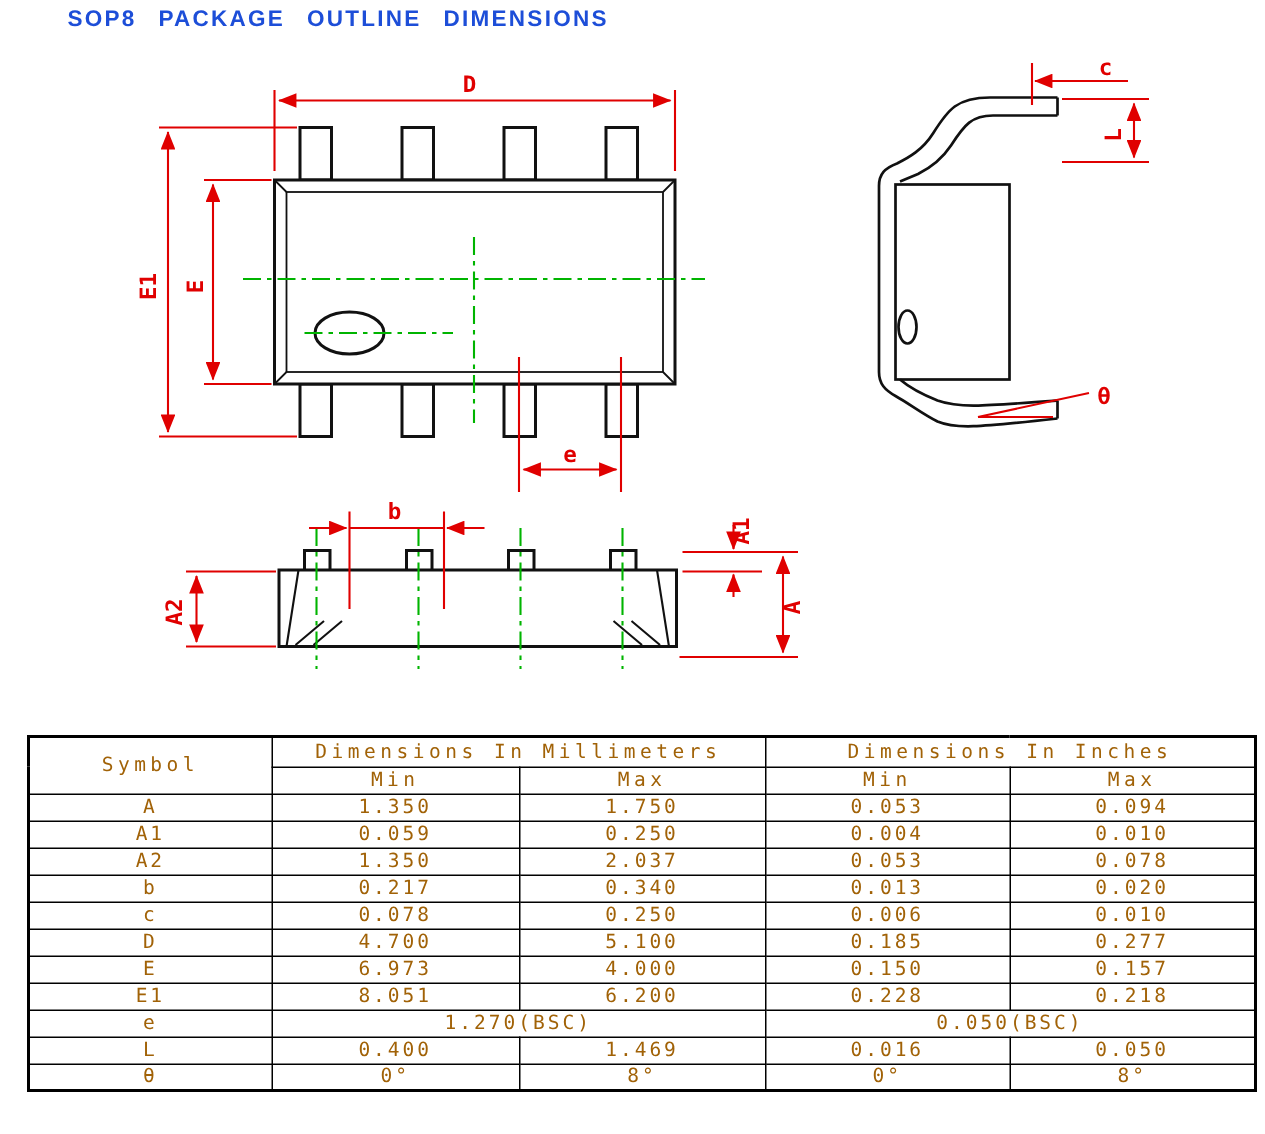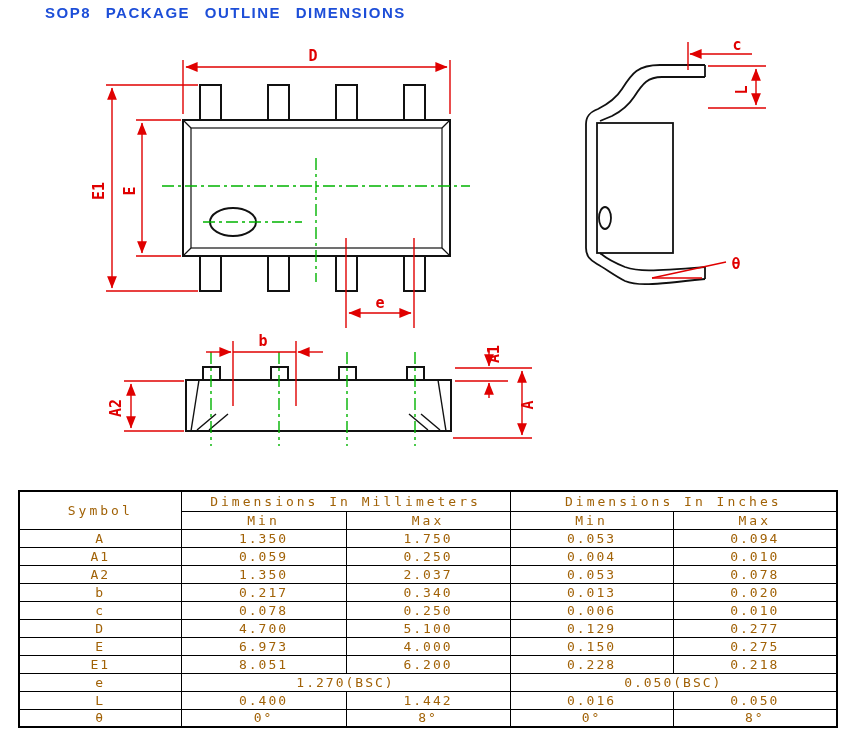--- a/index.html
+++ b/index.html
@@ -235,46 +235,46 @@
         <td>c</td>
         <td>0.078</td>
         <td>0.250</td>
         <td>0.006</td>
         <td>0.010</td>
       </tr>
       <tr>
         <td>D</td>
         <td>4.700</td>
         <td>5.100</td>
-        <td>0.129</td>
+        <td>0.185</td>
         <td>0.277</td>
       </tr>
       <tr>
         <td>E</td>
         <td>6.973</td>
         <td>4.000</td>
         <td>0.150</td>
-        <td>0.275</td>
+        <td>0.157</td>
       </tr>
       <tr>
         <td>E1</td>
         <td>8.051</td>
         <td>6.200</td>
         <td>0.228</td>
         <td>0.218</td>
       </tr>
       <tr>
         <td>e</td>
         <td colspan="2">1.270(BSC)</td>
         <td colspan="2">0.050(BSC)</td>
       </tr>
       <tr>
         <td>L</td>
         <td>0.400</td>
-        <td>1.442</td>
+        <td>1.469</td>
         <td>0.016</td>
         <td>0.050</td>
       </tr>
       <tr>
         <td>θ</td>
         <td>0°</td>
         <td>8°</td>
         <td>0°</td>
         <td>8°</td>
       </tr>

